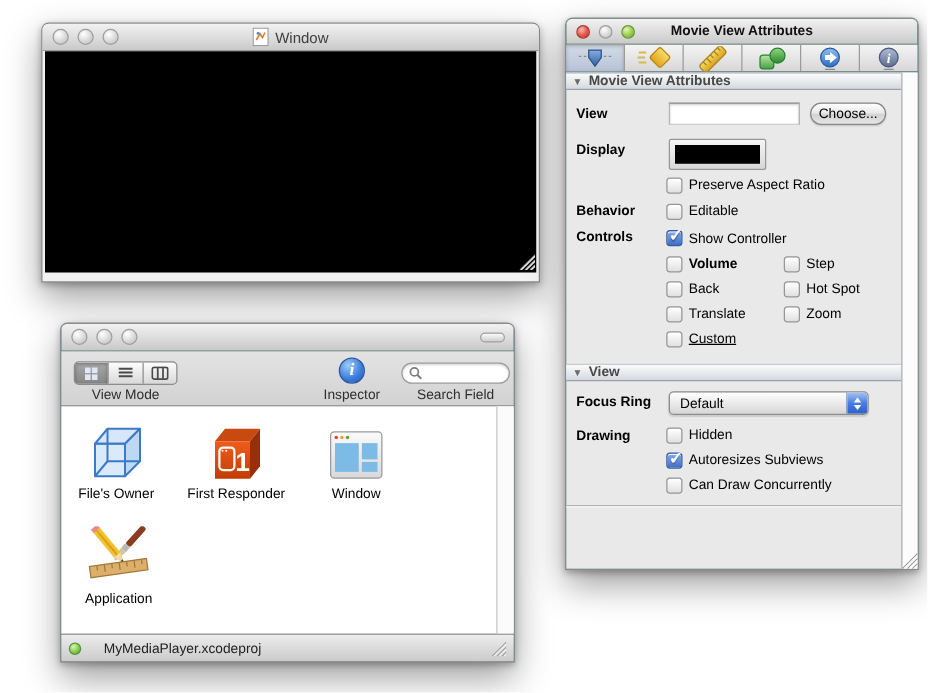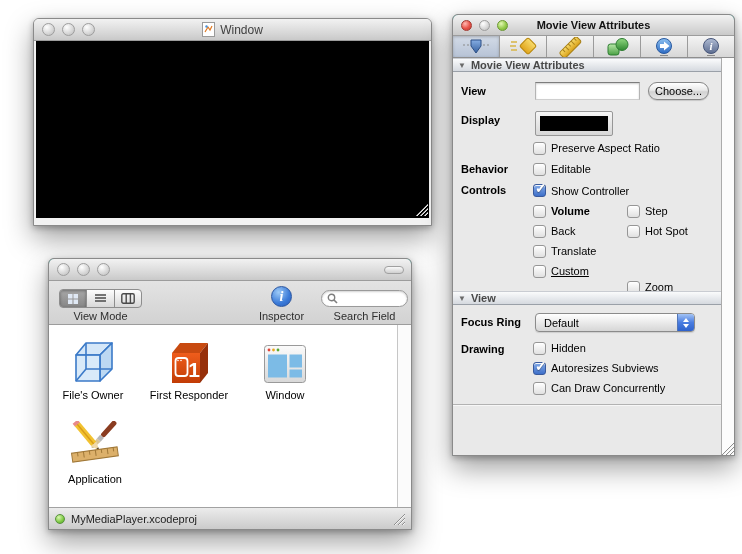--- a/index.html
+++ b/index.html
@@ -45,21 +45,21 @@
   #doc-pill { position:absolute; right:7px; top:7px; width:20px; height:8px; border-radius:4px;
               border:1px solid #a0a0a0; background:linear-gradient(#fafafa,#cfcfcf); }
   #doc-content { position:absolute; left:0; right:0; top:66px; bottom:22px; background:#fff; overflow:hidden; }
   #doc-scrollbar { position:absolute; right:0; top:0; bottom:0; width:14px; background:#fbfbfb;
                    border-left:1px solid #c6c6c6; }
   .doc-item { position:absolute; width:84px; text-align:center; }
   .doc-item .ic { height:48px; display:flex; align-items:flex-end; justify-content:center; }
   .doc-item .lbl { margin-top:4px; font-size:11px; color:#000; }
   #doc-status { position:absolute; left:0; right:0; bottom:0; height:22px;
                 background:linear-gradient(#ececec,#cbcbcb); border-top:1px solid #a2a2a2;
-                display:flex; align-items:center; padding:0 6px; gap:6px; font-size:11px; color:#222; }
+                display:flex; align-items:center; padding:0 6px; gap:18px; font-size:11px; color:#222; }
   #status-dot { width:10px; height:10px; border-radius:50%; border:1px solid #57923c;
                 background:radial-gradient(circle at 35% 30%, #d8f7b0, #7ec944 60%, #53a32a); }
   #doc-status .grip { position:static; margin-left:auto; }
 
   
   #win-insp { left:452px; top:14px; width:283px; height:442px; }
   #win-insp .titlebar { height:21px; }
   #win-insp .title { font-size:11px; font-weight:bold; color:#111; }
   #win-insp .light { width:11px; height:11px; }
   .light.red { background:radial-gradient(circle at 35% 30%, #ffb9b2, #e85248 55%, #c23b32); border-color:#a23a32; }
@@ -466,21 +466,21 @@
       </label>
       <label class="check" style="left:174px; top:166px;">
         <span class="box" data-checked="false"></span>
         <span>Hot Spot</span>
       </label>
 
       <label class="check" style="left:80px; top:186px;">
         <span class="box" data-checked="false"></span>
         <span>Translate</span>
       </label>
-      <label class="check" style="left:174px; top:186px;margin-top:36px;">
+      <label class="check" style="left:174px; top:186px;">
         <span class="box" data-checked="false"></span>
         <span>Zoom</span>
       </label>
 
       <label class="check" style="left:80px; top:206px;text-decoration:underline;">
         <span class="box" data-checked="false"></span>
         <span>Custom</span>
       </label>
 
       <div class="sect-head" style="top:233px;">

